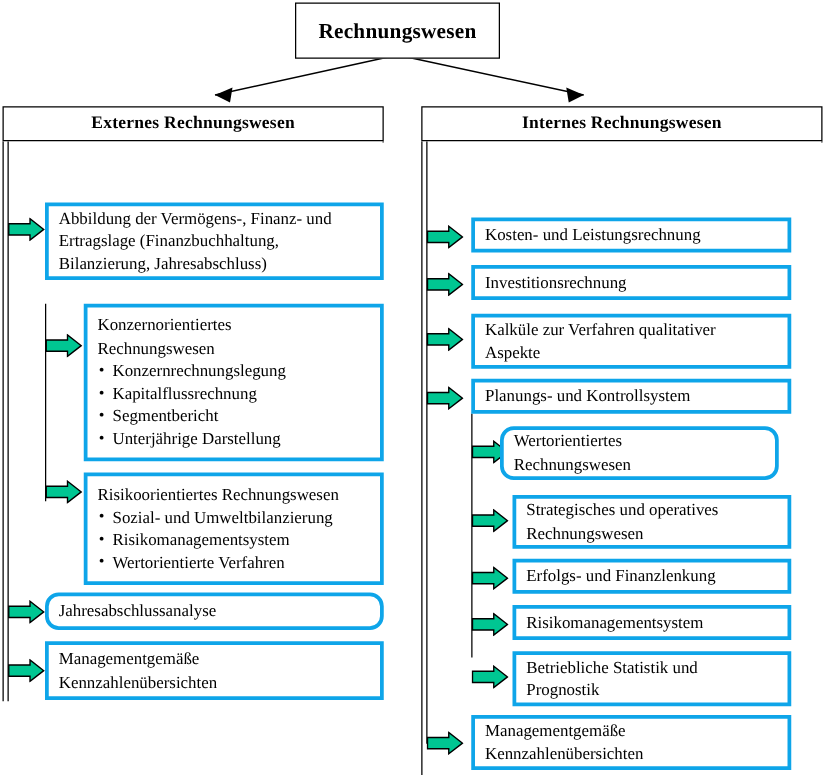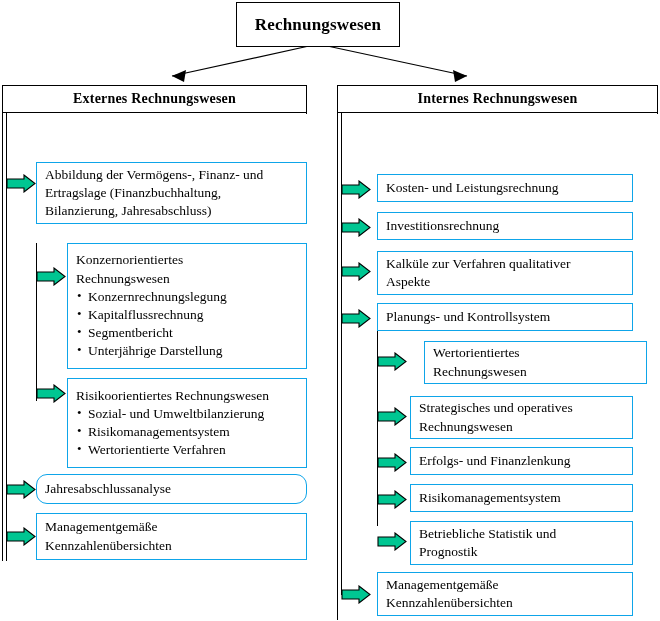--- a/index.html
+++ b/index.html
@@ -39,21 +39,21 @@
 
   
   .spine{background:#000;width:1px;}
   .spine-l-main{left:6px;top:113px;height:448px;}
   .spine-l-sub{left:36px;top:243px;height:158px;}
   .spine-r-main{left:341px;top:113px;height:482px;}
   .spine-r-sub{left:377px;top:330px;height:196px;}
 
   
   .node{
-    border:1px solid #0ea5e9;background:#fff;
+    border:3px solid #0ea5e9;background:#fff;
     display:flex;flex-direction:column;justify-content:center;
     font-size:13.5px;line-height:1.35;
     padding:3px 8px;
   }
   .node .t{white-space:pre-line;}
   .node ul{margin:0;padding:0;list-style:none;}
   .node ul li{
     position:relative;padding-left:12px;font-size:13.5px;line-height:1.35;
   }
   .node ul li:before{
@@ -220,21 +220,21 @@
   <div class="abs node" style="left:377px;top:212px;width:256px;height:28px;">
     <span class="t">Investitionsrechnung</span>
   </div>
   <div class="abs node" style="left:377px;top:251px;width:256px;height:44px;">
     <span class="t">Kalküle zur Verfahren qualitativer
 Aspekte</span>
   </div>
   <div class="abs node" style="left:377px;top:303px;width:256px;height:28px;">
     <span class="t">Planungs- und Kontrollsystem</span>
   </div>
-  <div class="abs node" style="left:424px;top:341px;width:223px;height:43px;">
+  <div class="abs node" style="left:400px;top:341px;width:223px;height:43px;border-radius:11px;">
     <span class="t">Wertorientiertes
 Rechnungswesen</span>
   </div>
   <div class="abs node" style="left:410px;top:396px;width:223px;height:43px;">
     <span class="t">Strategisches und operatives
 Rechnungswesen</span>
   </div>
   <div class="abs node" style="left:410px;top:447px;width:223px;height:28px;">
     <span class="t">Erfolgs- und Finanzlenkung</span>
   </div>

